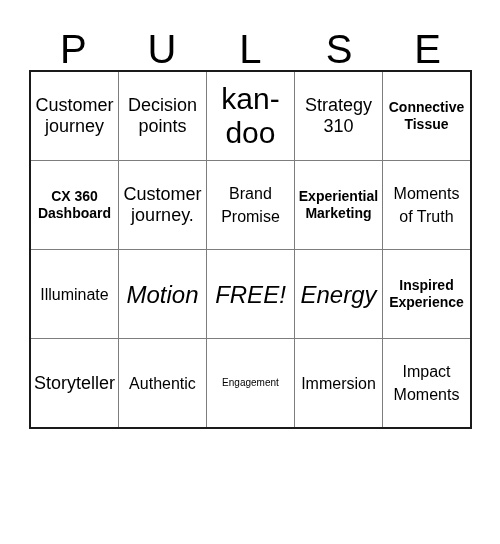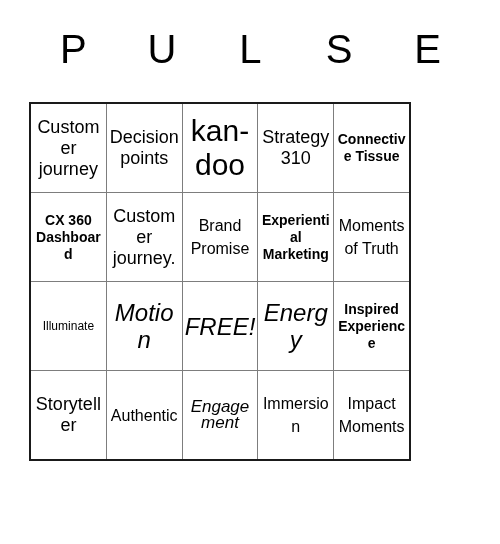--- a/index.html
+++ b/index.html
@@ -34,47 +34,46 @@
     align-items: flex-end;
     justify-content: center;
     font-size: 40px;
     line-height: 42px;
     font-weight: normal;
     letter-spacing: 0px;
   }
 
   
   #grid {
-    width: 382px;
+    width: 443px;
     border-collapse: collapse;
     table-layout: fixed;
     border: 2px solid #1a1a1a;
-    margin-top: 32px;
   }
   #grid td {
     width: 20%;
     height: 86px;
     border: 1px solid #7d7d7d;
     padding: 1px 2px;
     text-align: center;
     vertical-align: middle;
     overflow: hidden;
   }
   .cell-text {
     display: block;
     width: 100%;
     word-wrap: break-word;
     overflow-wrap: break-word;
     hyphens: none;
   }
 
   
-  .fs-xs   { font-size: 17px; line-height: 16px; font-style: italic; }
+  .fs-xs   { font-size: 10px; line-height: 16px; }
   .fs-sm   { font-size: 14px; line-height: 17px; font-weight: bold; }
-  .fs-md   { font-size: 12px; line-height: 19px; }
+  .fs-md   { font-size: 16px; line-height: 19px; }
   .fs-lg   { font-size: 18px; line-height: 21px; }
   .fs-xl   { font-size: 16px; line-height: 23px; }
   .fs-xxl  { font-size: 24px; line-height: 27px; font-style: italic; }
   .fs-huge { font-size: 30px; line-height: 34px; }
 </style>
 </head>
 <body>
 
 <div id="card">
 

